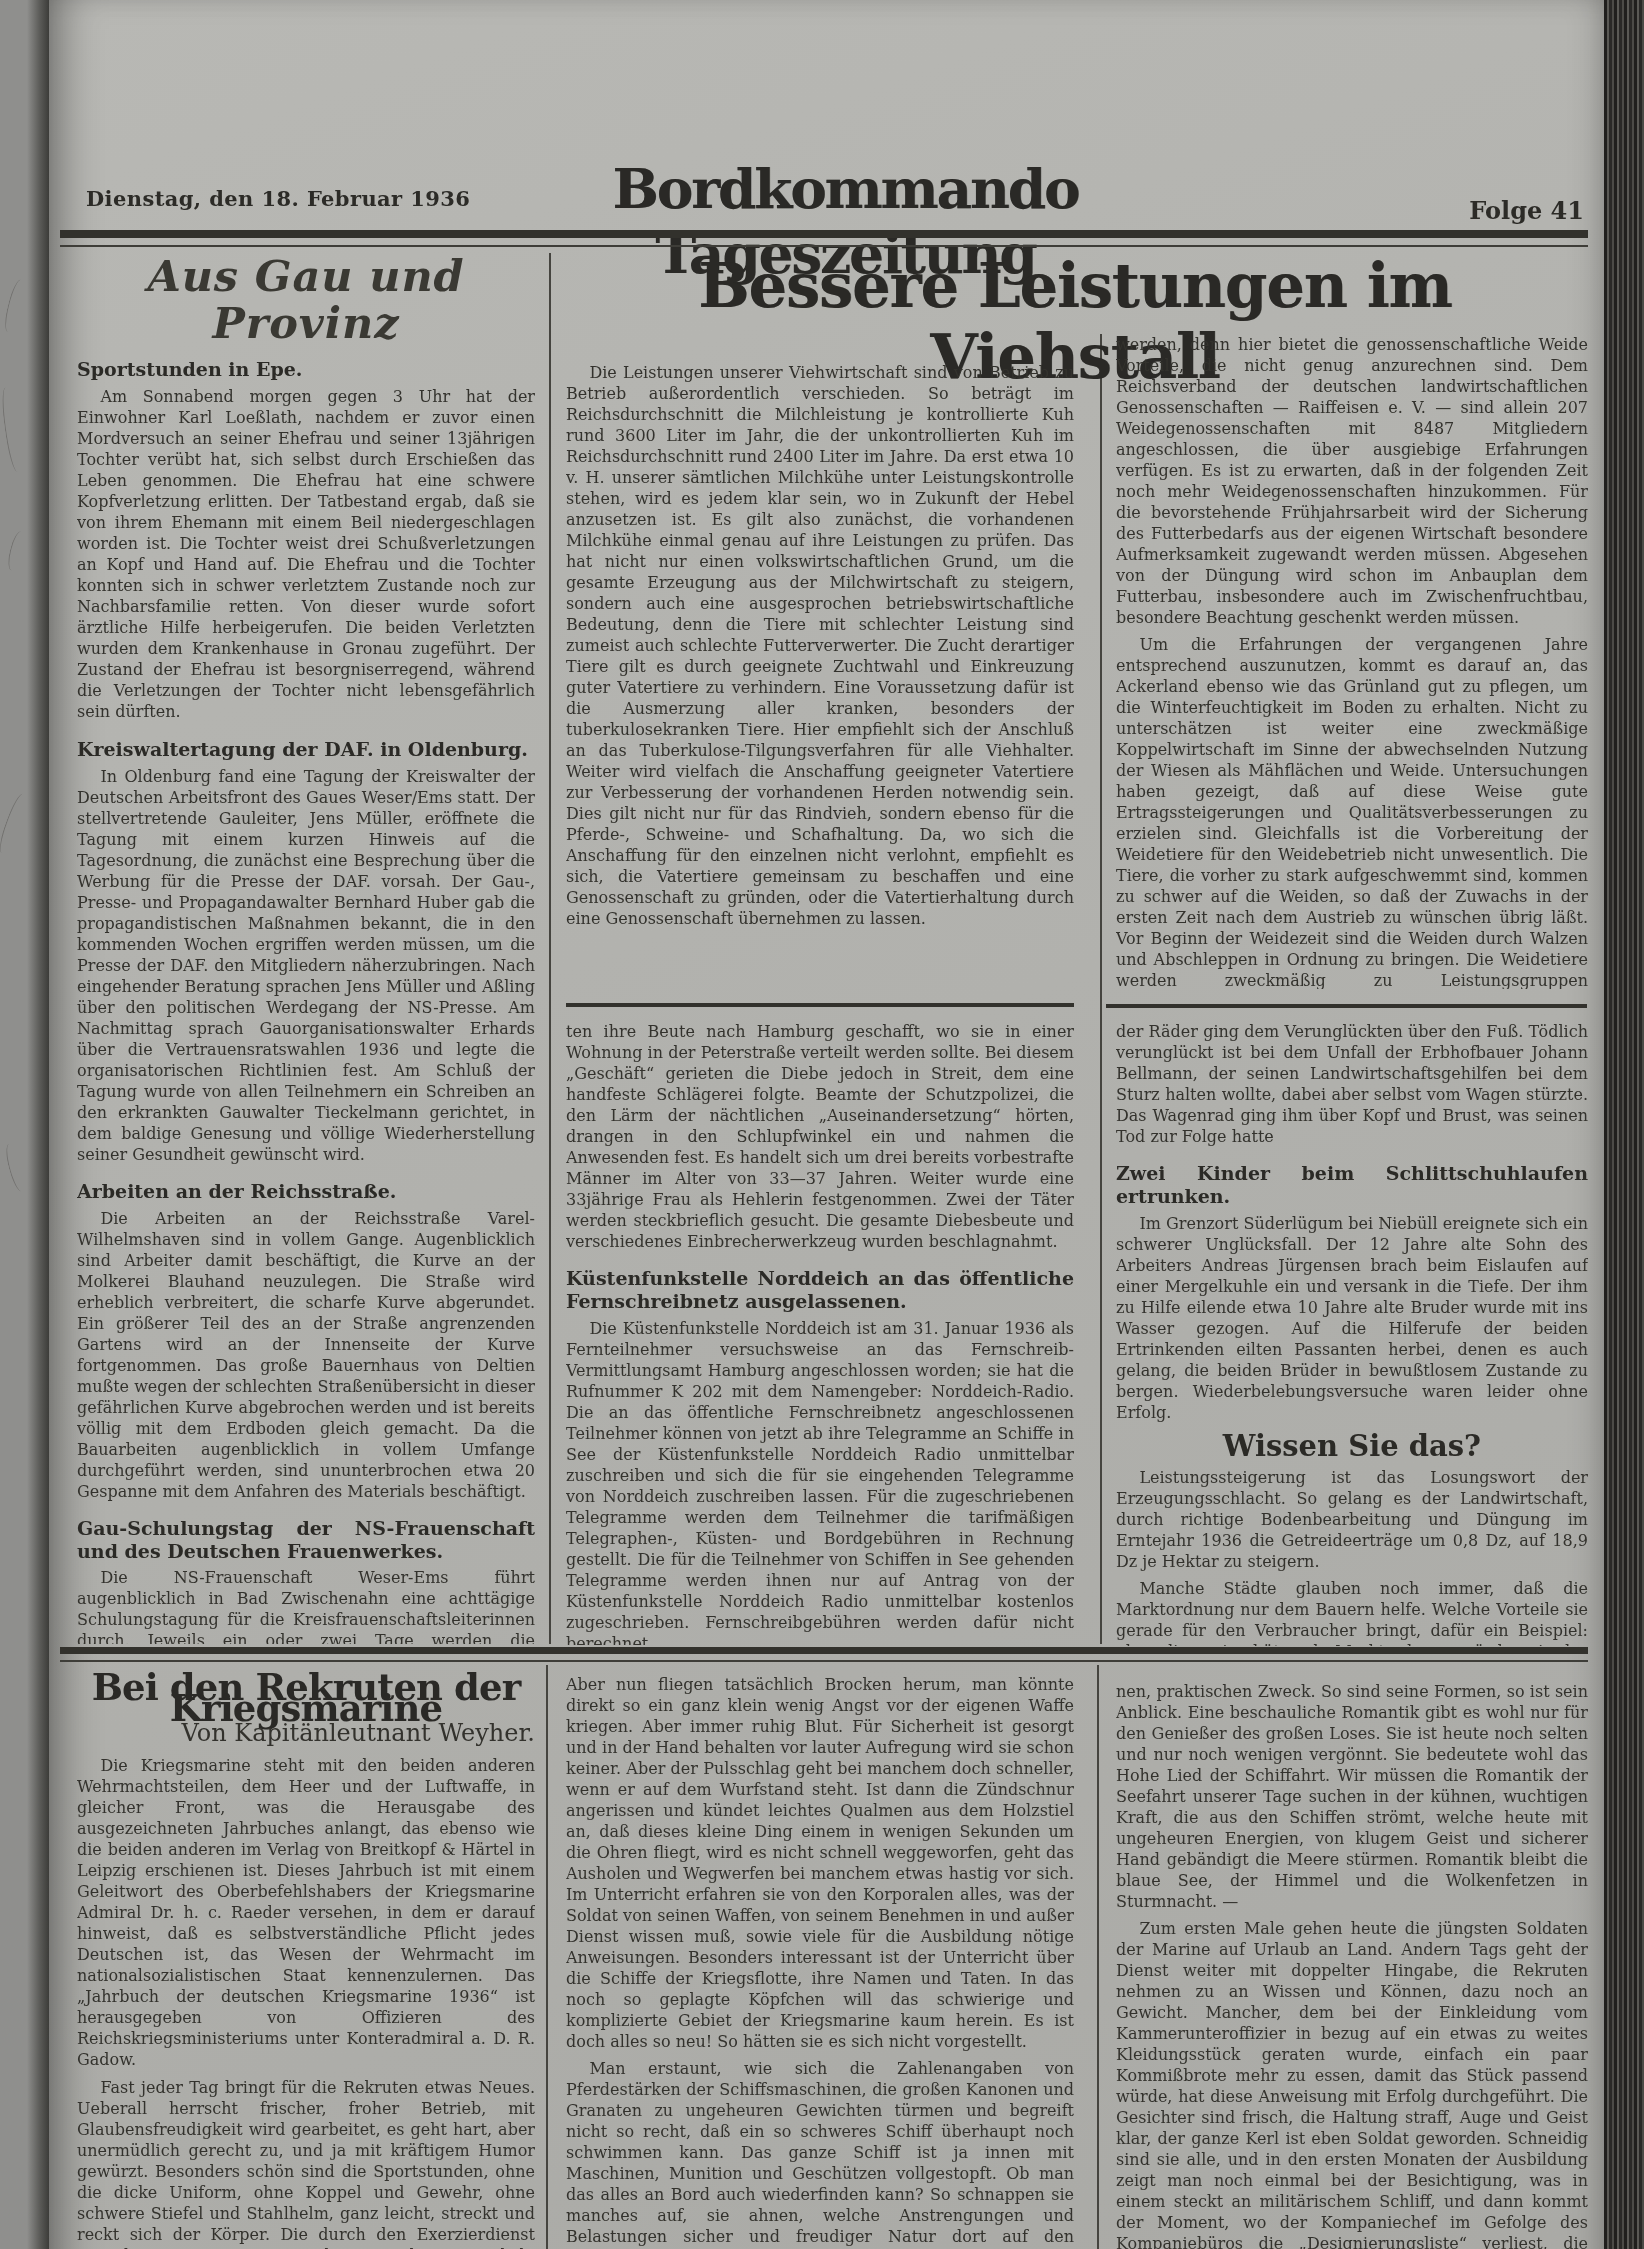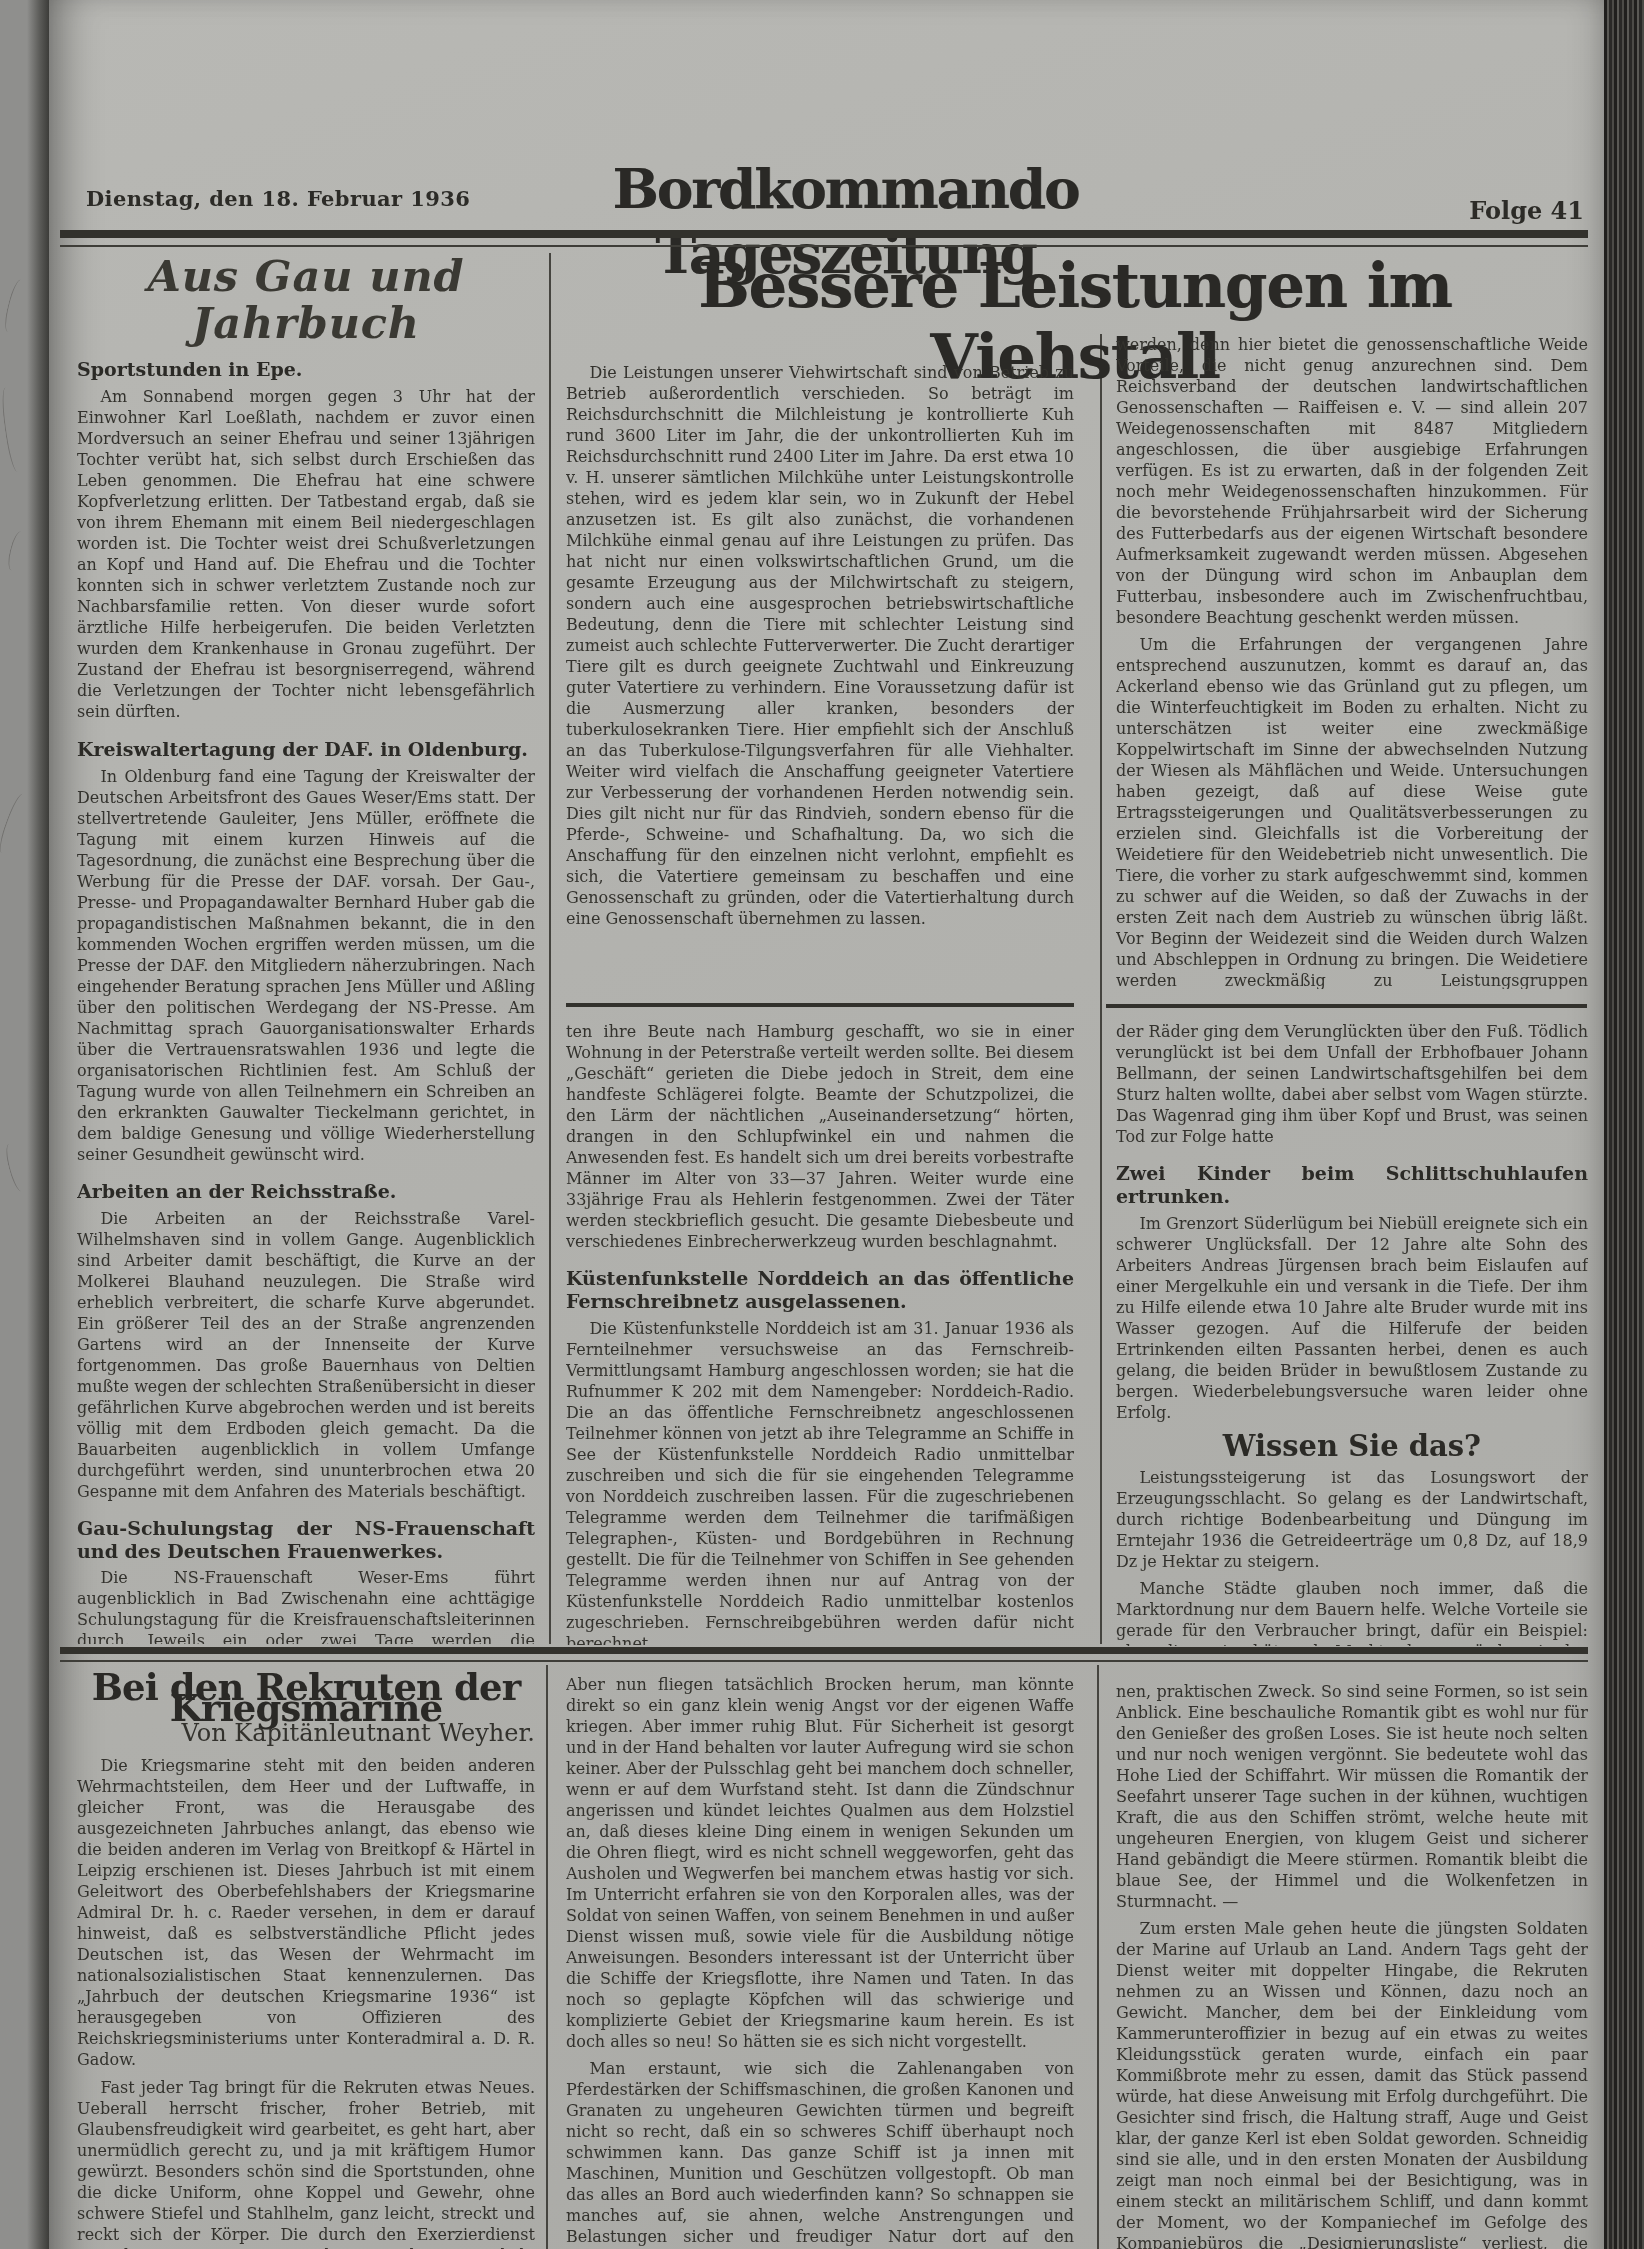--- a/index.html
+++ b/index.html
@@ -63,21 +63,21 @@
     <div class="issue">Folge 41</div>
     <div class="rule" style="left:11.2px;top:230px;width:1528px;height:7.6px;"></div>
     <div class="rule thin" style="left:11.2px;top:245px;width:1528px;height:1.8px;"></div>
 
     <div class="vdiv" style="left:500px;top:253px;height:1391px;"></div>
     <div class="vdiv" style="left:1051px;top:334px;height:1310px;"></div>
     <div class="vdiv" style="left:497px;top:1665px;height:711px;"></div>
     <div class="vdiv" style="left:1048px;top:1665px;height:702px;"></div>
 
     <div class="col" style="left:28px;top:251px;width:458px;height:1393px;">
-      <div class="section-script">Aus Gau und Jahrbuch</div>
+      <div class="section-script">Aus Gau und Provinz</div>
 
       <div class="art-head first">Sportstunden in Epe.</div>
       <p>Am Sonnabend morgen gegen 3 Uhr hat der Einwohner Karl Loeßlath, nachdem er zuvor einen Mordversuch an seiner Ehefrau und seiner 13jährigen Tochter verübt hat, sich selbst durch Erschießen das Leben genommen. Die Ehefrau hat eine schwere Kopfverletzung erlitten. Der Tatbestand ergab, daß sie von ihrem Ehemann mit einem Beil niedergeschlagen worden ist. Die Tochter weist drei Schußverletzungen an Kopf und Hand auf. Die Ehefrau und die Tochter konnten sich in schwer verletztem Zustande noch zur Nachbarsfamilie retten. Von dieser wurde sofort ärztliche Hilfe herbeigerufen. Die beiden Verletzten wurden dem Krankenhause in Gronau zugeführt. Der Zustand der Ehefrau ist besorgniserregend, während die Verletzungen der Tochter nicht lebensgefährlich sein dürften.</p>
 
       <div class="art-head">Kreiswaltertagung der DAF. in Oldenburg.</div>
       <p>In Oldenburg fand eine Tagung der Kreiswalter der Deutschen Arbeitsfront des Gaues Weser/Ems statt. Der stellvertretende Gauleiter, Jens Müller, eröffnete die Tagung mit einem kurzen Hinweis auf die Tagesordnung, die zunächst eine Besprechung über die Werbung für die Presse der DAF. vorsah. Der Gau-, Presse- und Propagandawalter Bernhard Huber gab die propagandistischen Maßnahmen bekannt, die in den kommenden Wochen ergriffen werden müssen, um die Presse der DAF. den Mitgliedern näherzubringen. Nach eingehender Beratung sprachen Jens Müller und Aßling über den politischen Werdegang der NS-Presse. Am Nachmittag sprach Gauorganisationswalter Erhards über die Vertrauensratswahlen 1936 und legte die organisatorischen Richtlinien fest. Am Schluß der Tagung wurde von allen Teilnehmern ein Schreiben an den erkrankten Gauwalter Tieckelmann gerichtet, in dem baldige Genesung und völlige Wiederherstellung seiner Gesundheit gewünscht wird.</p>
 
       <div class="art-head">Arbeiten an der Reichsstraße.</div>
       <p>Die Arbeiten an der Reichsstraße Varel-Wilhelmshaven sind in vollem Gange. Augenblicklich sind Arbeiter damit beschäftigt, die Kurve an der Molkerei Blauhand neuzulegen. Die Straße wird erheblich verbreitert, die scharfe Kurve abgerundet. Ein größerer Teil des an der Straße angrenzenden Gartens wird an der Innenseite der Kurve fortgenommen. Das große Bauernhaus von Deltien mußte wegen der schlechten Straßenübersicht in dieser gefährlichen Kurve abgebrochen werden und ist bereits völlig mit dem Erdboden gleich gemacht. Da die Bauarbeiten augenblicklich in vollem Umfange durchgeführt werden, sind ununterbrochen etwa 20 Gespanne mit dem Anfahren des Materials beschäftigt.</p>
 

